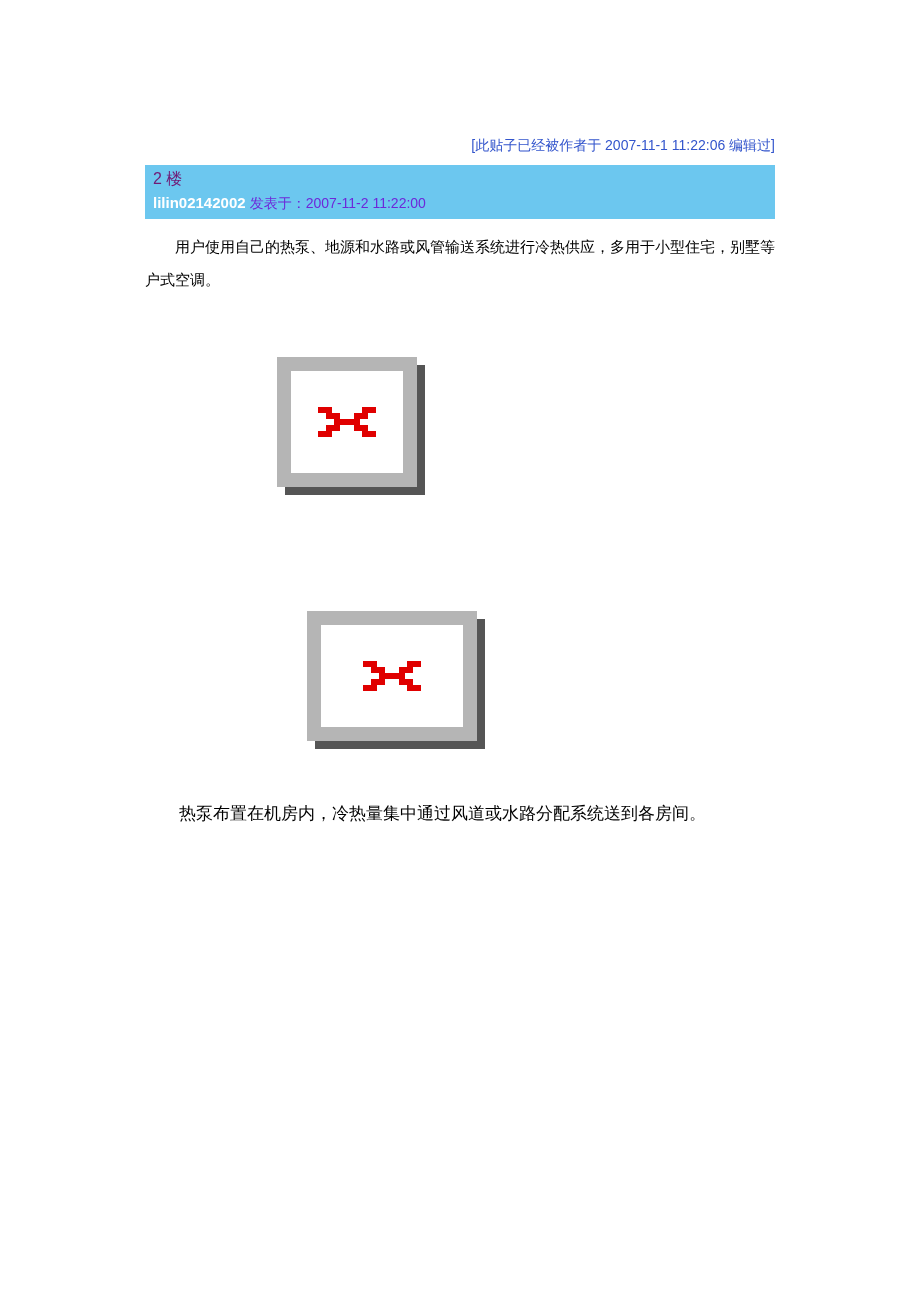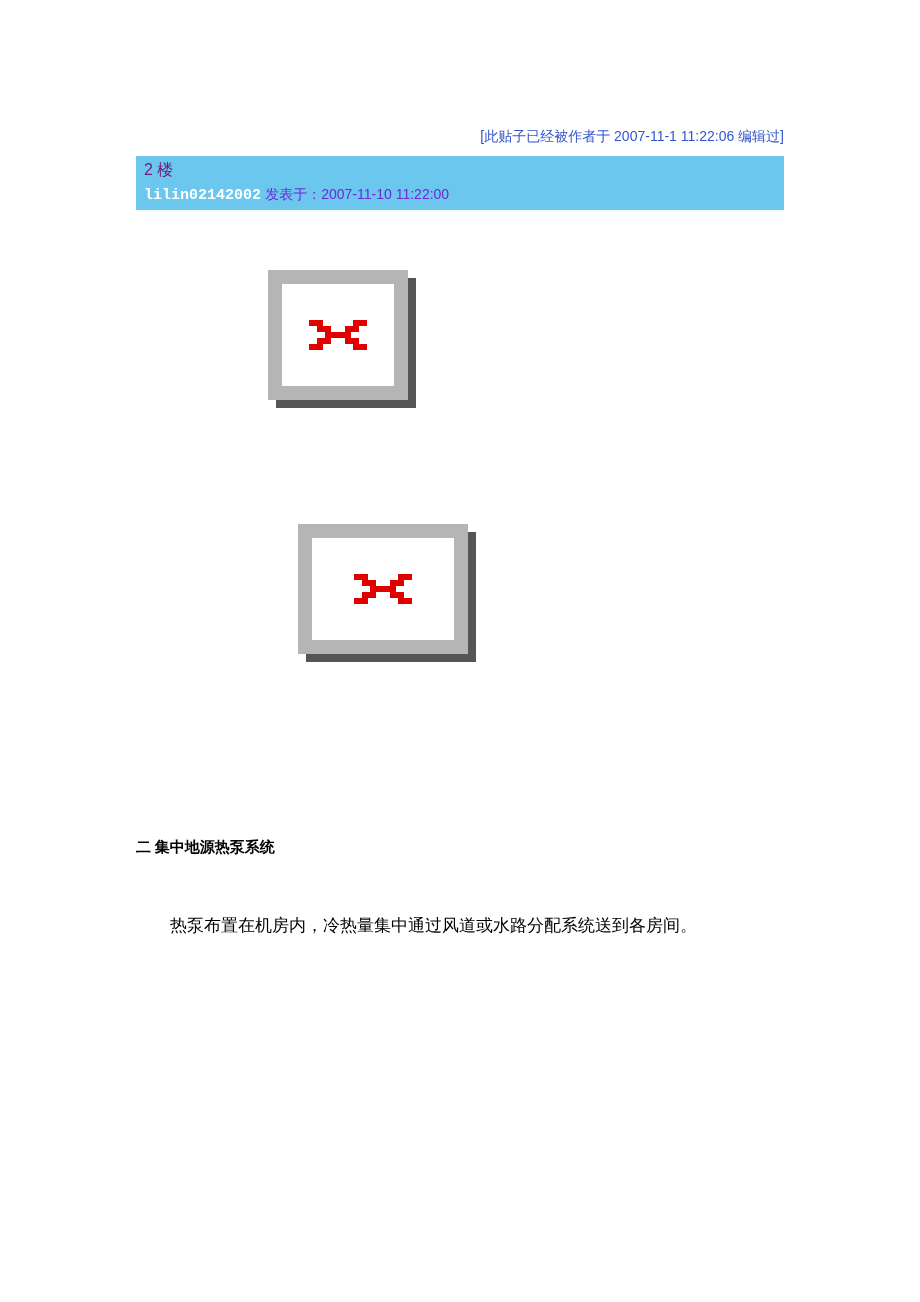--- a/index.html
+++ b/index.html
@@ -4,21 +4,21 @@
 <style>
   * { margin: 0; padding: 0; box-sizing: border-box; }
   body {
     width: 920px;
     background: #fff;
     font-family: "SimSun", "宋体", serif;
     font-size: 15px;
     color: #000;
   }
   .page {
-    padding: 8px;
+    padding: 17px;
   }
   .edit-notice {
     text-align: right;
     padding: 120px 128px 10px 0;
     font-family: Verdana, "SimSun", sans-serif;
     font-size: 14px;
     color: #3355cc;
   }
   .edit-notice .bracket { color: #3355cc; }
   .post-header {
@@ -33,21 +33,20 @@
     color: #701a75;
   }
   .author-row {
     padding: 2px 8px 6px 8px;
     font-family: Verdana, sans-serif;
     font-size: 15px;
   }
   .author-name {
     color: #ffffff;
     font-weight: bold;
-    font-family: Liberation Mono, monospace;
   }
   .posted-label, .posted-time {
     color: #6d28d9;
     font-weight: normal;
     font-size: 14px;
   }
   .body-text {
     margin: 12px 128px 0 128px;
     line-height: 2.2;
     font-size: 15px;
@@ -115,24 +114,27 @@
 <div class="page">
 
   <div class="edit-notice">
     <span class="bracket">[</span><span>此贴子已经被作者于 </span><span>2007-11-1 11:22:06</span><span> 编辑过</span><span class="bracket">]</span>
   </div>
 
   <div class="post-header">
     <div class="floor-row">2 楼</div>
     <div class="author-row">
       <span class="author-name">lilin02142002</span>
-      <span class="posted-label">发表于：</span><span class="posted-time">2007-11-10 11:22:00</span>
+      <span class="posted-label">发表于：</span><span class="posted-time">2007-11-2 11:22:00</span>
     </div>
   </div>
 
+  <div class="body-text">
+    <p class="indent">用户使用自己的热泵、地源和水路或风管输送系统进行冷热供应，多用于小型住宅，别墅等户式空调。</p>
+  </div>
 
   <div class="img-wrap">
     <div class="broken-img" title="broken-image">
       <div class="frame-shadow"></div>
       <div class="frame-outer">
         <div class="frame-inner">
           <svg class="red-x" width="58" height="30" viewBox="0 0 58 30">
             <g fill="#e00000">
               <rect x="0" y="0" width="14" height="6"></rect>
               <rect x="44" y="0" width="14" height="6"></rect>
@@ -166,19 +168,18 @@
               <rect x="36" y="18" width="14" height="6"></rect>
               <rect x="0" y="24" width="14" height="6"></rect>
               <rect x="44" y="24" width="14" height="6"></rect>
             </g>
           </svg>
         </div>
       </div>
     </div>
   </div>
 
-  <div class="section-heading">二 集中地源热泵系统</div>
 
   <div class="section-body">
     <p class="indent">热泵布置在机房内，冷热量集中通过风道或水路分配系统送到各房间。</p>
   </div>
 
 </div>
 
 </body></html>

